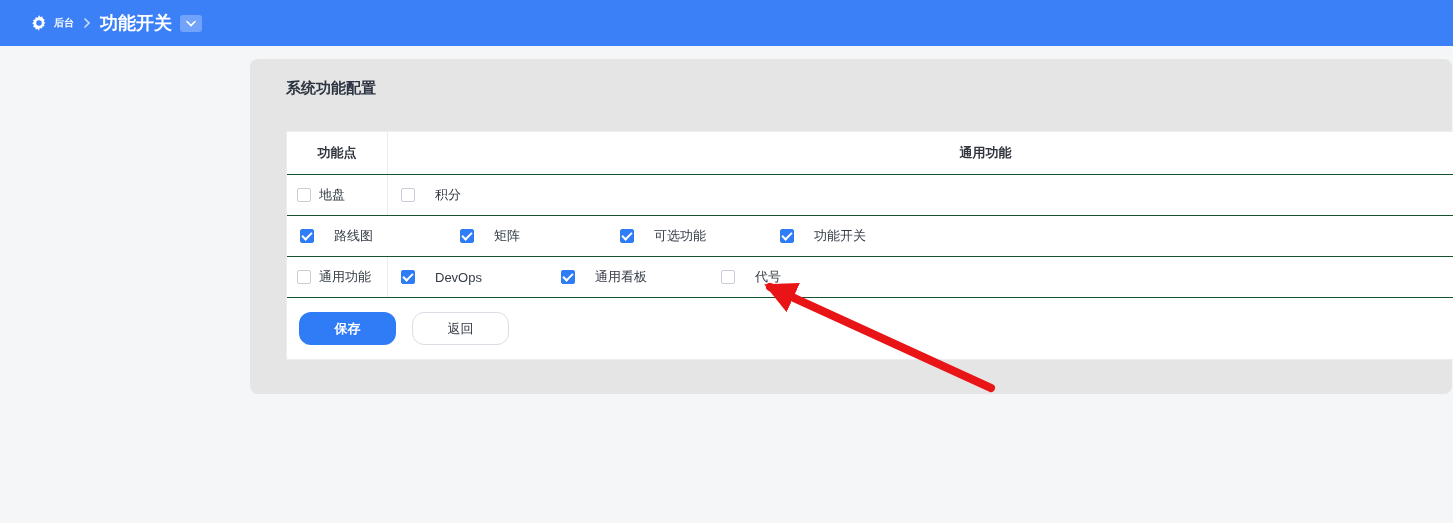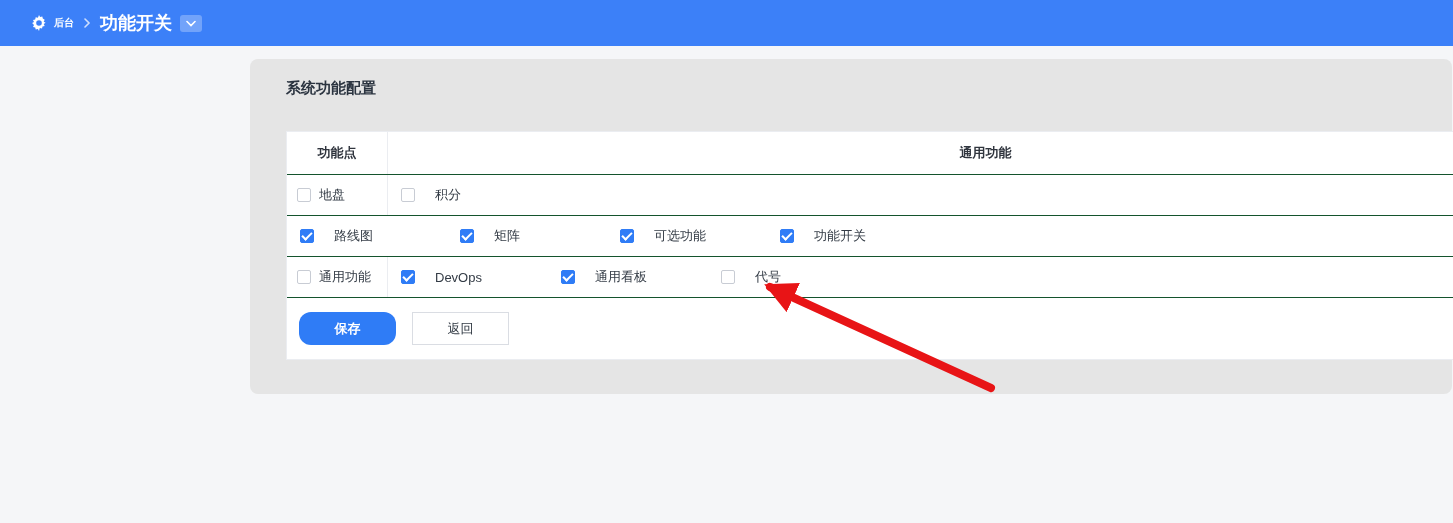--- a/index.html
+++ b/index.html
@@ -68,21 +68,21 @@
     transform:rotate(-45deg);
   }
   
   .btn-primary {
     width:97px; height:33px; background:#2f7cf6; color:#fff; border:none;
     border-radius:12px; font-size:13px; font-weight:bold; cursor:pointer;
     font-family:inherit;
   }
   .btn-default {
     width:97px; height:33px; background:#fff; color:#333b45;
-    border:1px solid #dadde3; border-radius:0; font-size:13px; cursor:pointer;
+    border:1px solid #dadde3; border-radius:12px; font-size:13px; cursor:pointer;
     margin-left:16px; font-family:inherit;
   }
   
   .anno { position:absolute; left:0; top:0; z-index:6; pointer-events:none; }
 </style>
 </head>
 <body>
 
 <div class="topbar">
   <span class="gear">

